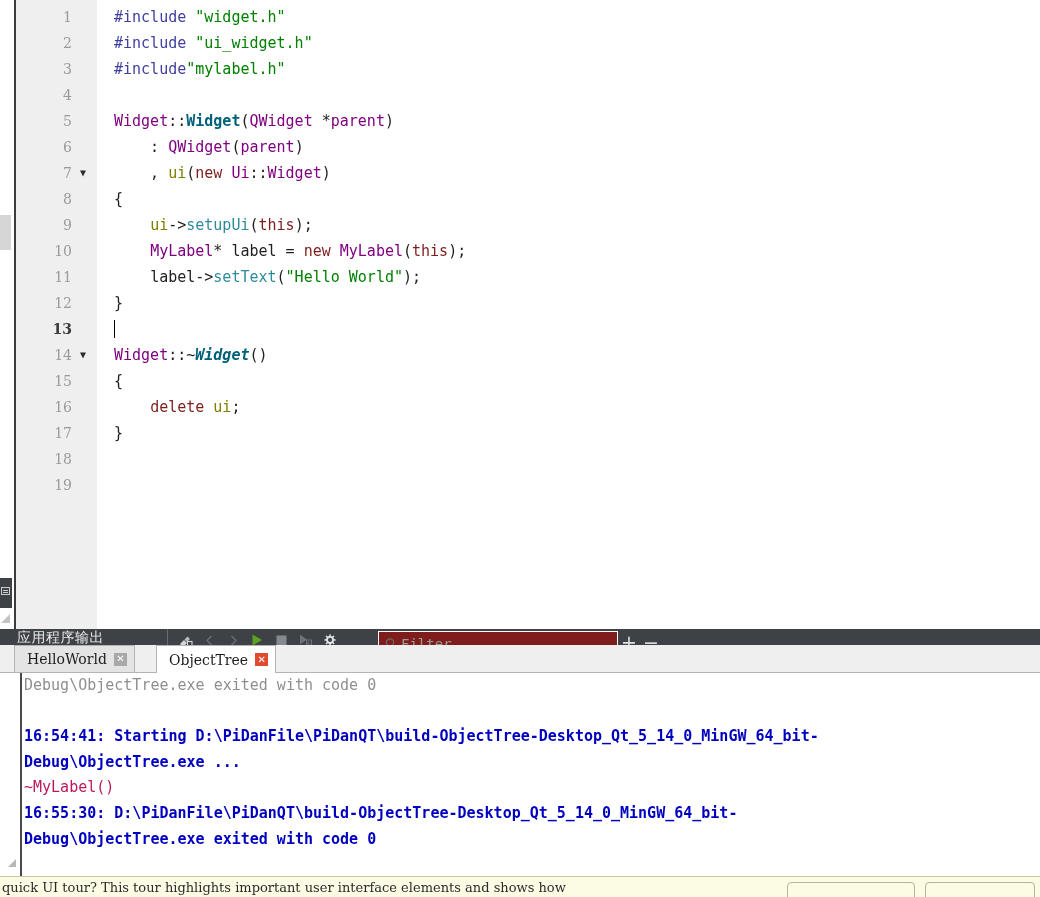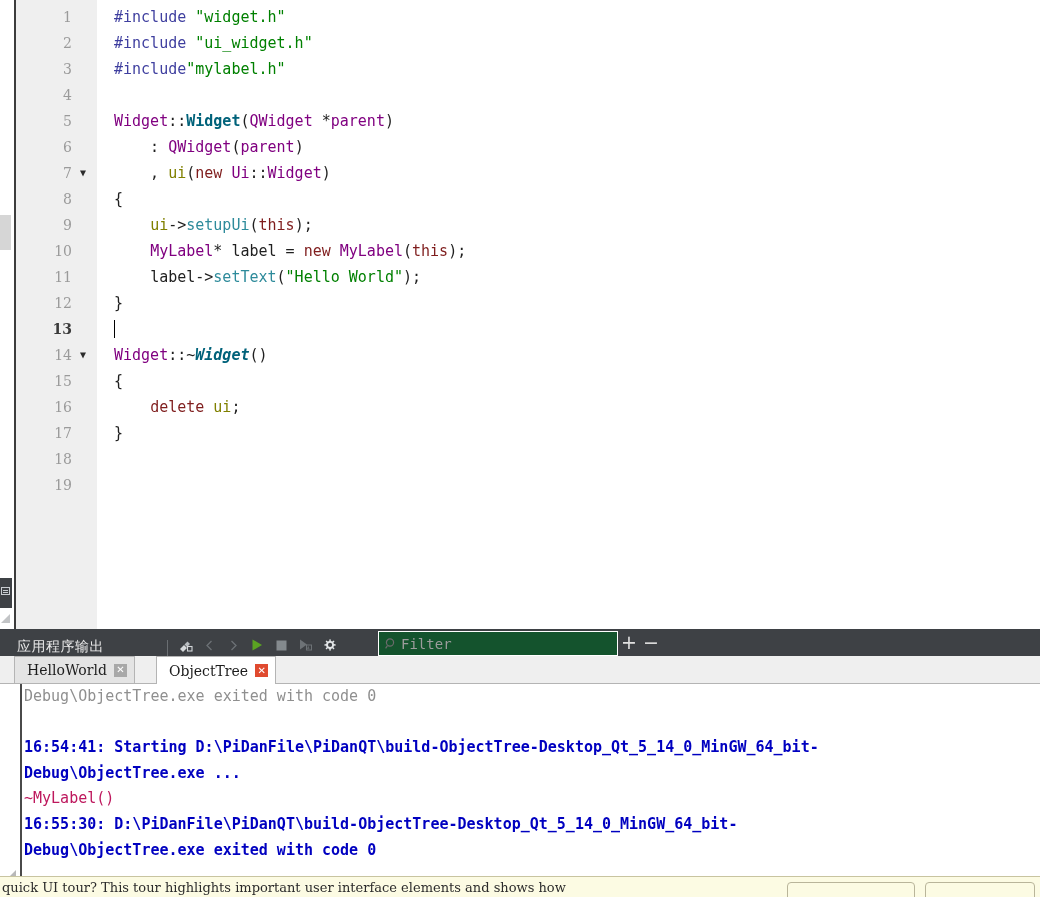--- a/index.html
+++ b/index.html
@@ -154,24 +154,24 @@
 
   
   .output-pane {
     position: absolute;
     left: 0; top: 629px;
     width: 1040px;
     height: 268px;
   }
   .out-toolbar {
     position: relative;
-    height: 27px;
+    height: 16px;
     background: #3e4145;
     display: flex;
-    align-items: flex-end;
+    align-items: flex-start;
   }
   .out-title {
     color: #e8e8e8;
     font-size: 14px;
     font-family: "DejaVu Sans", sans-serif;
     margin-left: 17px;
     letter-spacing: 0.5px;
   }
   .tb-sep {
     width: 1px;
@@ -189,21 +189,21 @@
     justify-content: center;
   }
   .tb-btn.first { margin-left: 6px; }
   .tb-btn svg { display: block; }
   .filter-box {
     position: absolute;
     left: 378px;
     top: 2px;
     width: 238px;
     height: 23px;
-    background: #14532d;
+    background: #7f1d1d;
     display: flex;
     align-items: center;
     border: 1px solid #ffffff;
   }
   .filter-icon {
     margin-left: 5px;
     margin-right: 3px;
     display: flex;
   }
   .filter-text {

